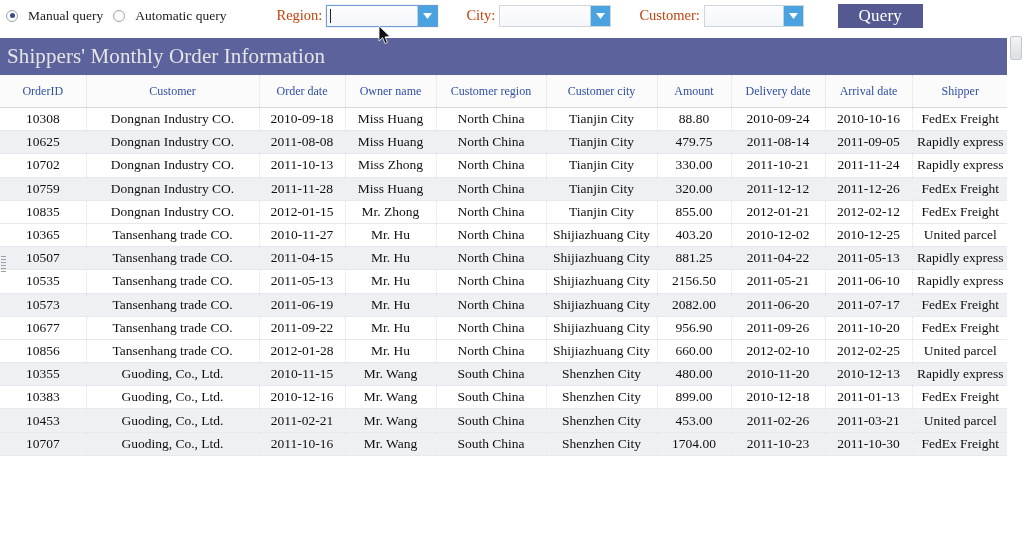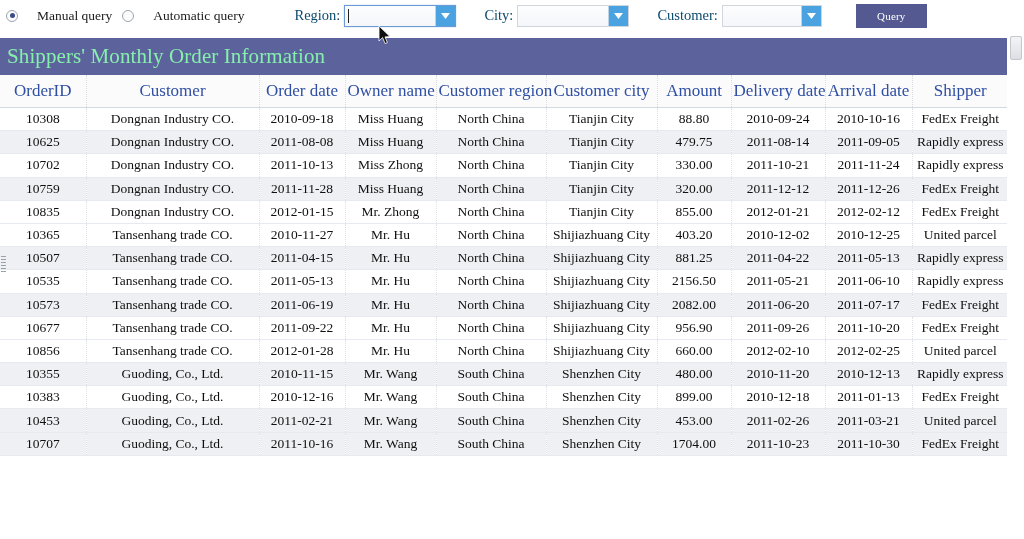--- a/index.html
+++ b/index.html
@@ -35,21 +35,21 @@
 
   .radio-group {
     display: flex;
     align-items: center;
     gap: 10px;
     margin-right: 50px;
   }
   .radio-item {
     display: flex;
     align-items: center;
-    gap: 19px;
+    gap: 10px;
     font-size: 13.5px;
     color: #1a1a1a;
     white-space: nowrap;
   }
   .radio-dot {
     width: 12px; height: 12px;
     border-radius: 50%;
     border: 1px solid #9aa4b0;
     background: #fdfdfd;
     box-sizing: border-box;
@@ -65,21 +65,21 @@
     background: #3b4a8c;
   }
 
   .field-group {
     display: flex;
     align-items: center;
     white-space: nowrap;
   }
   .field-label {
     font-size: 14.5px;
-    color: #0c4a6e;
+    color: #c2410c;
     margin-right: 4px;
     font-family: "Liberation Serif", serif;
   }
 
   .combo {
     position: relative;
     height: 22px;
     display: flex;
     align-items: stretch;
     border: 1px solid #cfd6de;
@@ -119,27 +119,27 @@
     justify-content: center;
     border-left: 1px solid #bcd4e8;
   }
   .combo .combo-arrow svg { display: block; }
 
   .combo-region { width: 112px; margin-right: 28px; }
   .combo-city   { width: 112px; margin-right: 28px; }
   .combo-cust   { width: 100px; margin-right: 34px; }
 
   .query-btn {
-    width: 71px;
+    width: 85px;
     height: 24px;
     background: #545a91;
     color: #ffffff;
     border: none;
     font-family: "Liberation Serif", serif;
-    font-size: 11px;
+    font-size: 17px;
     letter-spacing: .2px;
     cursor: pointer;
     display: flex;
     align-items: center;
     justify-content: center;
   }
 
   
   .cursor-arrow {
     position: absolute;
@@ -155,21 +155,21 @@
     left: 0; top: 38px;
     width: 1008px;
     height: 37px;
     background: #5c639c;
     display: flex;
     align-items: center;
     box-sizing: border-box;
     padding-left: 7px;
   }
   .title-bar .title-text {
-    color: #86efac;
+    color: #e5e5e5;
     font-size: 21px;
     font-family: "Liberation Serif", serif;
     letter-spacing: .1px;
   }
 
   
   .grid-wrap {
     position: absolute;
     left: 0; top: 75px;
     width: 1008px;
@@ -179,21 +179,21 @@
   }
   table.grid {
     width: 1008px;
     border-collapse: collapse;
     table-layout: fixed;
     font-family: "Liberation Serif", serif;
   }
   table.grid th {
     height: 32px;
     font-weight: normal;
-    font-size: 17px;
+    font-size: 12px;
     color: #2f4fa3;
     background: #fbfbfc;
     border-right: 1px dotted #d8dde4;
     border-bottom: 1px solid #d4d9e0;
     text-align: center;
     padding: 0 2px;
     white-space: nowrap;
   }
   table.grid th:last-child { border-right: none; }
 

